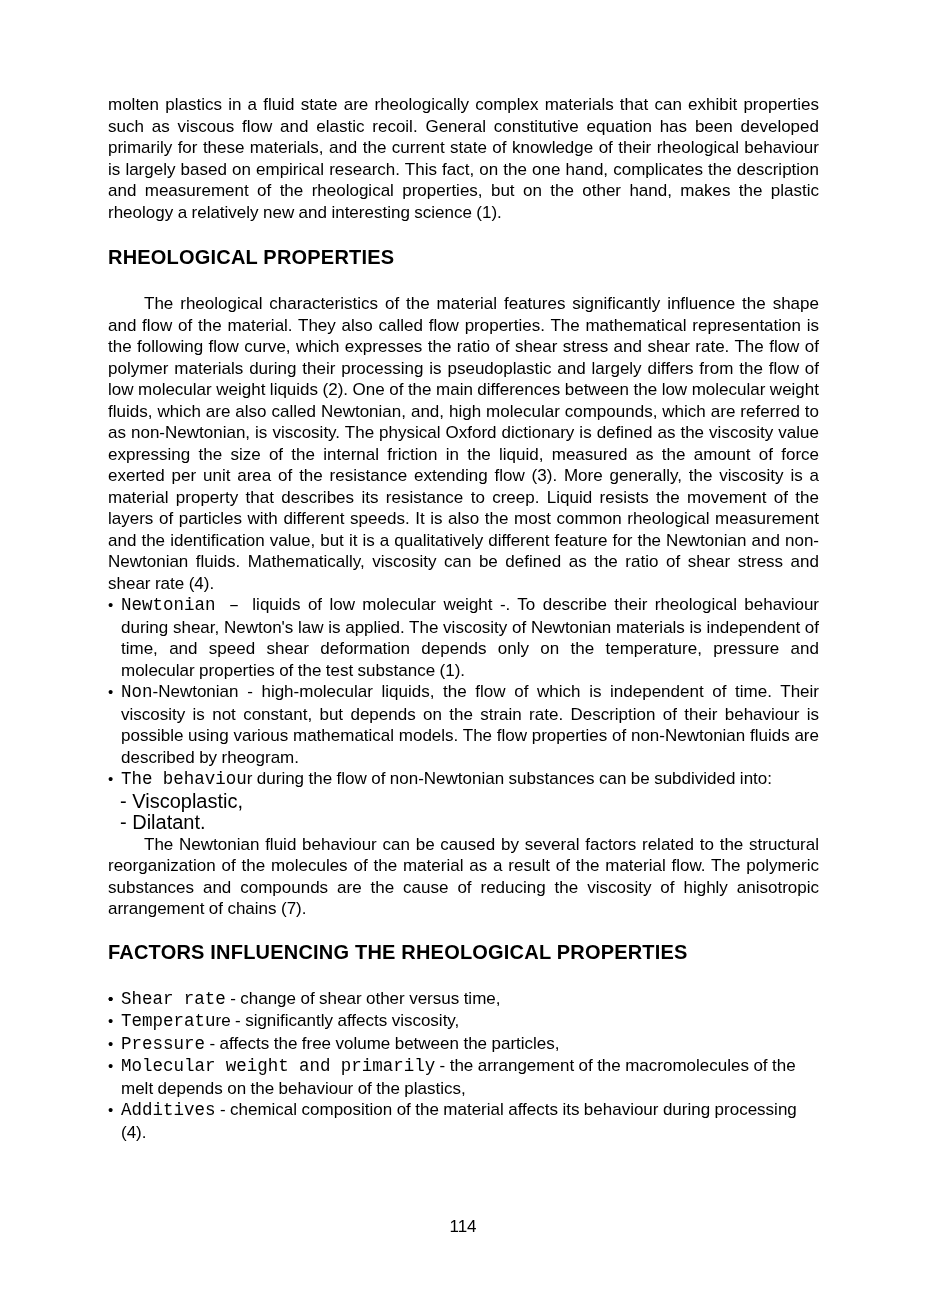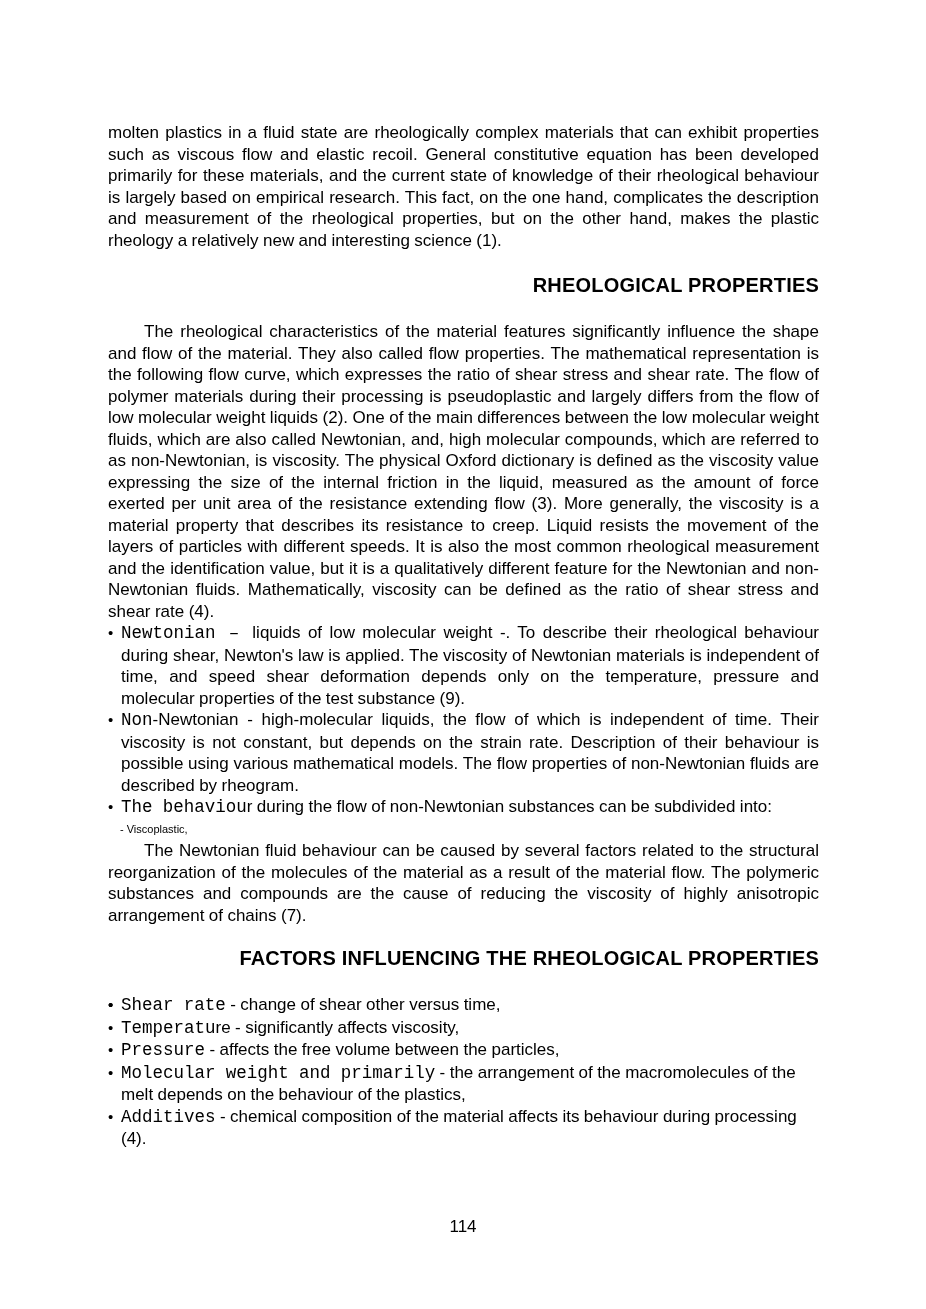--- a/index.html
+++ b/index.html
@@ -8,36 +8,36 @@
     height: 1309px;
     background: #ffffff;
     position: relative;
     color: #000000;
     font-family: "Liberation Sans", sans-serif;
     overflow: hidden;
   }
   .content {
     position: absolute;
     left: 108px;
-    top: 122px;
+    top: 94px;
     width: 711px;
   }
   .body-par {
     font-size: 17px;
     line-height: 21.5px;
     text-align: justify;
     margin: 0;
     word-spacing: -0.3px;
   }
   .indent { text-indent: 36px; }
   .section-title {
     font-size: 20px;
     line-height: 22px;
     font-weight: bold;
-    text-align: right;
+    text-align: left;
     letter-spacing: 0.2px;
     margin: 23px 0 25px 0;
     font-family: "Liberation Sans", sans-serif;
   }
   .section-title.second { margin: 21px 0 25px 0; }
   .bullet {
     font-size: 17px;
     line-height: 21.5px;
     position: relative;
     padding-left: 13px;
@@ -48,21 +48,21 @@
     position: absolute;
     left: 0;
     top: 0;
     font-size: 15px;
   }
   .serif {
     font-family: Liberation Mono, monospace;
     font-size: 17.5px;
   }
   .sub-item {
-    font-size: 11px;
+    font-size: 20px;
     line-height: 21.5px;
     padding-left: 12px;
   }
   .page-number {
     position: absolute;
     top: 1216px;
     left: 0;
     width: 926px;
     text-align: center;
     font-size: 17px;
@@ -76,32 +76,33 @@
   <div class="content">
 
     <p class="body-par">molten plastics in a fluid state are rheologically complex materials that can exhibit properties such as viscous flow and elastic recoil. General constitutive equation has been developed primarily for these materials, and the current state of knowledge of their rheological behaviour is largely based on empirical research. This fact, on the one hand, complicates the description and measurement of the rheological properties, but on the other hand, makes the plastic rheology a relatively new and interesting science (1).</p>
 
     <div class="section-title">RHEOLOGICAL PROPERTIES</div>
 
     <p class="body-par indent">The rheological characteristics of the material features significantly influence the shape and flow of the material. They also called flow properties. The mathematical representation is the following flow curve, which expresses the ratio of shear stress and shear rate. The flow of polymer materials during their processing is pseudoplastic and largely differs from the flow of low molecular weight liquids (2). One of the main differences between the low molecular weight fluids, which are also called Newtonian, and, high molecular compounds, which are referred to as non-Newtonian, is viscosity. The physical Oxford dictionary is defined as the viscosity value expressing the size of the internal friction in the liquid, measured as the amount of force exerted per unit area of the resistance extending flow (3). More generally, the viscosity is a material property that describes its resistance to creep. Liquid resists the movement of the layers of particles with different speeds. It is also the most common rheological measurement and the identification value, but it is a qualitatively different feature for the Newtonian and non-Newtonian fluids. Mathematically, viscosity can be defined as the ratio of shear stress and shear rate (4).</p>
 
 
     <div class="bullet justify">
-      <span class="marker">•</span><span class="serif">Newtonian – </span><span>liquids of low molecular weight -. To describe their rheological behaviour during shear, Newton's law is applied. The viscosity of Newtonian materials is independent of time, and speed shear deformation depends only on the temperature, pressure and molecular properties of the test substance (9).</span>
+      <span class="marker">•</span><span class="serif">Newtonian – </span><span>liquids of low molecular weight -. To describe their rheological behaviour during shear, Newton's law is applied. The viscosity of Newtonian materials is independent of time, and speed shear deformation depends only on the temperature, pressure and molecular properties of the test substance (1).</span>
     </div>
 
     <div class="bullet justify">
       <span class="marker">•</span><span class="serif">Non</span><span>-Newtonian - high-molecular liquids, the flow of which is independent of time. Their viscosity is not constant, but depends on the strain rate. Description of their behaviour is possible using various mathematical models. The flow properties of non-Newtonian fluids are described by rheogram.</span>
     </div>
 
     <div class="bullet">
       <span class="marker">•</span><span class="serif">The behaviou</span><span>r during the flow of non-Newtonian substances can be subdivided into:</span>
     </div>
 
     <div class="sub-item">- Viscoplastic,</div>
+    <div class="sub-item">- Dilatant.</div>
 
     <p class="body-par indent">The Newtonian fluid behaviour can be caused by several factors related to the structural reorganization of the molecules of the material as a result of the material flow. The polymeric substances and compounds are the cause of reducing the viscosity of highly anisotropic arrangement of chains (7).</p>
 
     <div class="section-title second">FACTORS INFLUENCING THE RHEOLOGICAL PROPERTIES</div>
 
     <div class="bullet">
       <span class="marker">•</span><span class="serif"></span>
     </div>
 
     <div class="bullet">

